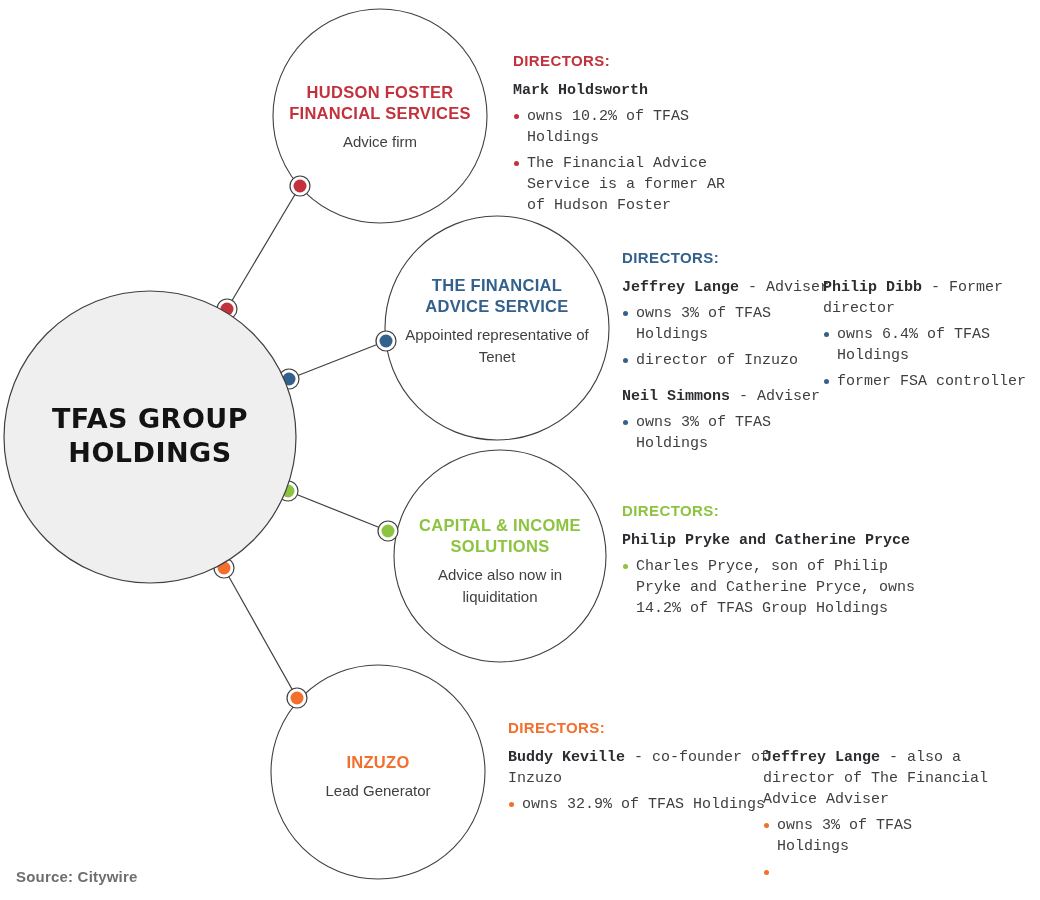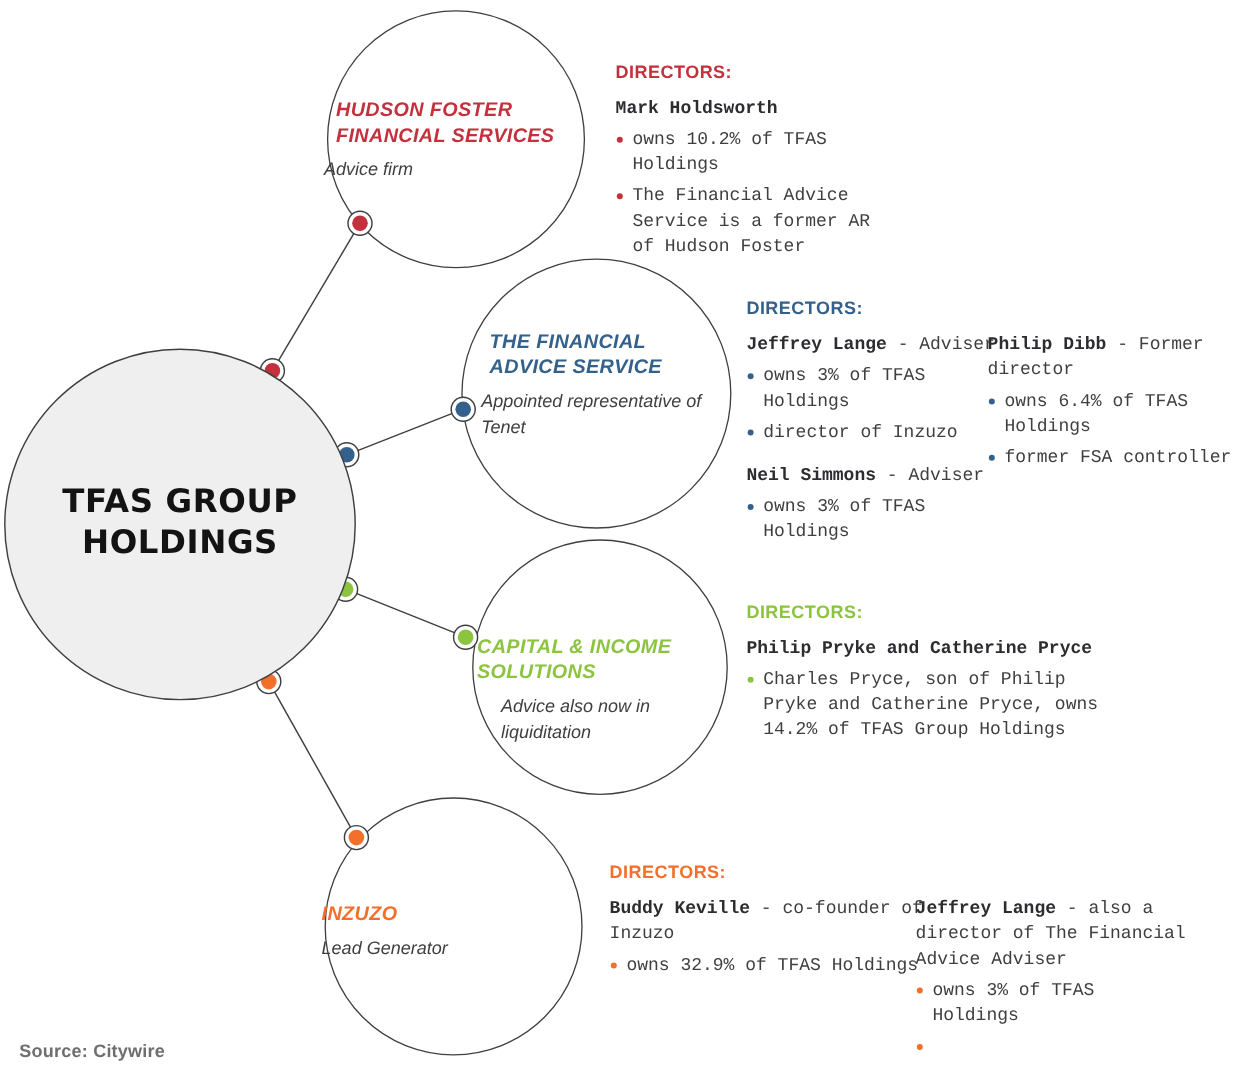--- a/index.html
+++ b/index.html
@@ -1,21 +1,21 @@
 <!DOCTYPE html>
 <html><head>
 <meta charset="utf-8">
 <style>
   html,body{margin:0;padding:0;background:#fff;}
   .stage{position:relative;width:1040px;height:900px;background:#fff;
          font-family:"Liberation Sans",sans-serif;overflow:hidden;}
   .stage svg{position:absolute;left:0;top:0;}
 
   
-  .node-label{position:absolute;text-align:left;font-style:italic;}
+  .node-label{position:absolute;text-align:center;}
   .node-title{font-weight:700;font-size:16.5px;line-height:21px;letter-spacing:.3px;margin:0 auto;}
   .node-sub{font-size:15px;line-height:22px;color:#3f3f42;margin:7px auto 0;}
   .t-red{color:#c3313c;} .t-blue{color:#33618c;} .t-green:{color:#8cc440;}
   .t-green{color:#8cc440;} .t-orange{color:#f26f2c;}
 
   .hub-label{position:absolute;left:20px;top:402px;width:260px;text-align:center;
              font-family:"DejaVu Sans",sans-serif;font-weight:800;font-size:27px;
              line-height:34px;letter-spacing:.5px;color:#131313;}
 
   
@@ -42,21 +42,21 @@
   .pos-inzuzo-left{left:508px;top:717px;width:270px;}
   .pos-inzuzo-right{left:763px;top:747px;width:248px;}
   .pos-inzuzo-right .bt{max-width:212px;}
 
   
   .pos-lab-hudson{left:270px;top:82px;width:220px;}
   .pos-lab-hudson .node-title{max-width:200px;}
   .pos-lab-tfas{left:387px;top:275px;width:220px;}
   .pos-lab-tfas .node-title{max-width:178px;}
   .pos-lab-tfas .node-sub{max-width:192px;}
-  .pos-lab-capital{left:390px;top:529px;width:220px;}
+  .pos-lab-capital{left:390px;top:515px;width:220px;}
   .pos-lab-capital .node-title{max-width:205px;}
   .pos-lab-capital .node-sub{max-width:165px;}
   .pos-lab-inzuzo{left:268px;top:752px;width:220px;}
 
   .footer{position:absolute;left:16px;top:868px;font-size:15px;font-weight:700;
           color:#6e6e6e;letter-spacing:.2px;}
 </style>
 </head>
 <body>
 

